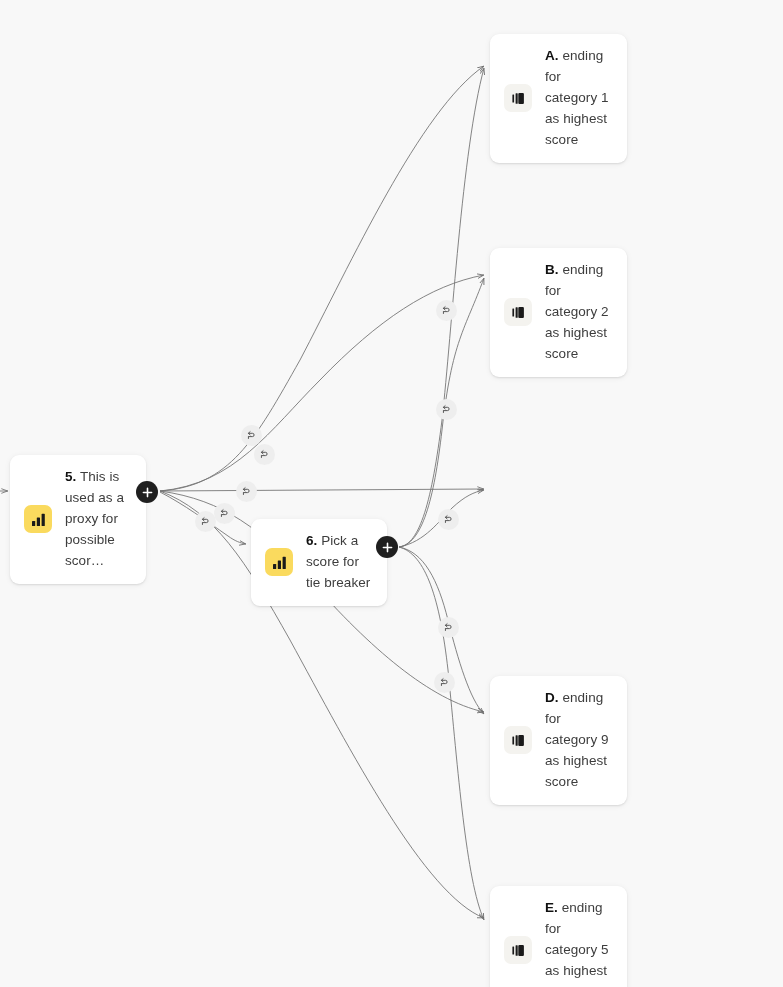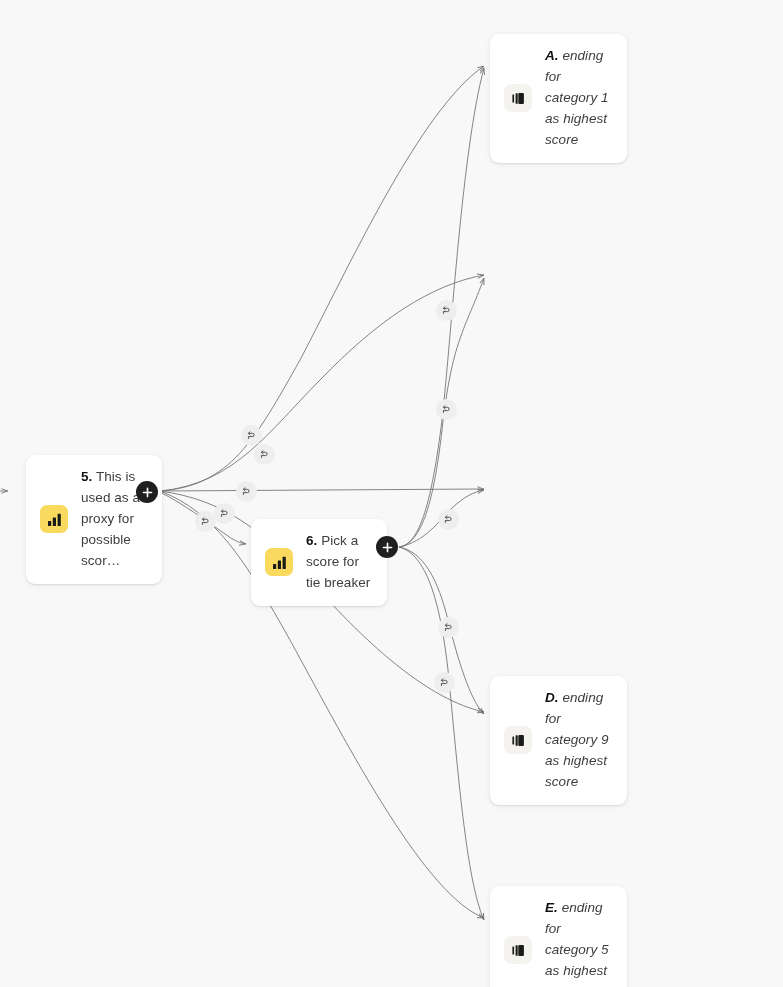--- a/index.html
+++ b/index.html
@@ -64,37 +64,36 @@
     letter-spacing: 0.05px;
   }
 
   .node-text b {
     color: #111111;
     font-weight: 700;
   }
 
   
   .node-process-5 {
-    left: 26px;
+    left: 10px;
     top: 455px;
     width: 136px;
   }
 
   .node-process-6 {
     left: 251px;
     top: 519px;
     width: 136px;
     align-items: center;
   }
 
   
   .node-ending {
     left: 490px;
     width: 137px;
-    font-style: italic;
   }
 
   .node-ending.e-a { top: 34px; }
   .node-ending.e-b { top: 248px; }
   .node-ending.e-c { top: 461px; }
   .node-ending.e-d { top: 676px; }
   .node-ending.e-e { top: 886px; }
 
   
   .hub {
@@ -205,44 +204,56 @@
         <rect x="1.4" y="3.6" width="1.7" height="7.8" rx="0.5" fill="#1a1a1a"></rect>
         <rect x="4.6" y="2.2" width="2.1" height="10.6" rx="0.6" fill="#1a1a1a"></rect>
         <rect x="7.3" y="2.0" width="5.6" height="11" rx="1.1" fill="#1a1a1a"></rect>
       </svg>
     </div>
     <div class="node-text">
       <b>A.</b><span> ending for category 1 as highest score</span>
     </div>
   </div>
 
-
-
-  <div class="node node-ending e-d">
+  <div class="node node-ending e-b">
     <div class="node-icon icon-ending">
       <svg width="15" height="15" viewBox="0 0 15 15" aria-hidden="true">
         <rect x="1.4" y="3.6" width="1.7" height="7.8" rx="0.5" fill="#1a1a1a"></rect>
         <rect x="4.6" y="2.2" width="2.1" height="10.6" rx="0.6" fill="#1a1a1a"></rect>
         <rect x="7.3" y="2.0" width="5.6" height="11" rx="1.1" fill="#1a1a1a"></rect>
       </svg>
     </div>
     <div class="node-text">
-      <b>D.</b><span> ending for category 9 as highest score</span>
-    </div>
-  </div>
-
-  <div class="node node-ending e-e">
+      <b>B.</b><span> ending for category 2 as highest score</span>
+    </div>
+  </div>
+
+
+  <div class="node node-ending e-d">
     <div class="node-icon icon-ending">
       <svg width="15" height="15" viewBox="0 0 15 15" aria-hidden="true">
         <rect x="1.4" y="3.6" width="1.7" height="7.8" rx="0.5" fill="#1a1a1a"></rect>
         <rect x="4.6" y="2.2" width="2.1" height="10.6" rx="0.6" fill="#1a1a1a"></rect>
         <rect x="7.3" y="2.0" width="5.6" height="11" rx="1.1" fill="#1a1a1a"></rect>
       </svg>
     </div>
     <div class="node-text">
+      <b>D.</b><span> ending for category 9 as highest score</span>
+    </div>
+  </div>
+
+  <div class="node node-ending e-e">
+    <div class="node-icon icon-ending">
+      <svg width="15" height="15" viewBox="0 0 15 15" aria-hidden="true">
+        <rect x="1.4" y="3.6" width="1.7" height="7.8" rx="0.5" fill="#1a1a1a"></rect>
+        <rect x="4.6" y="2.2" width="2.1" height="10.6" rx="0.6" fill="#1a1a1a"></rect>
+        <rect x="7.3" y="2.0" width="5.6" height="11" rx="1.1" fill="#1a1a1a"></rect>
+      </svg>
+    </div>
+    <div class="node-text">
       <b>E.</b><span> ending for category 5 as highest score</span>
     </div>
   </div>
 
   <div id="badge-host">
       <div class="badge" style="left: 241px; top: 425px;">
         <svg width="11" height="11" viewBox="0 0 14 14" aria-hidden="true">
           <path d="M3,4.2 h5.2 a2.1,2.1 0 0 1 0,4.2 h-4.6" fill="none" stroke="#555" stroke-width="1.25" stroke-linecap="round" stroke-linejoin="round"></path>
           <path d="M5.2,2.2 L3,4.2 L5.2,6.2" fill="none" stroke="#555" stroke-width="1.25" stroke-linecap="round" stroke-linejoin="round"></path>
           <path d="M3.1,8.4 v2.4" fill="none" stroke="#555" stroke-width="1.25" stroke-linecap="round"></path>

